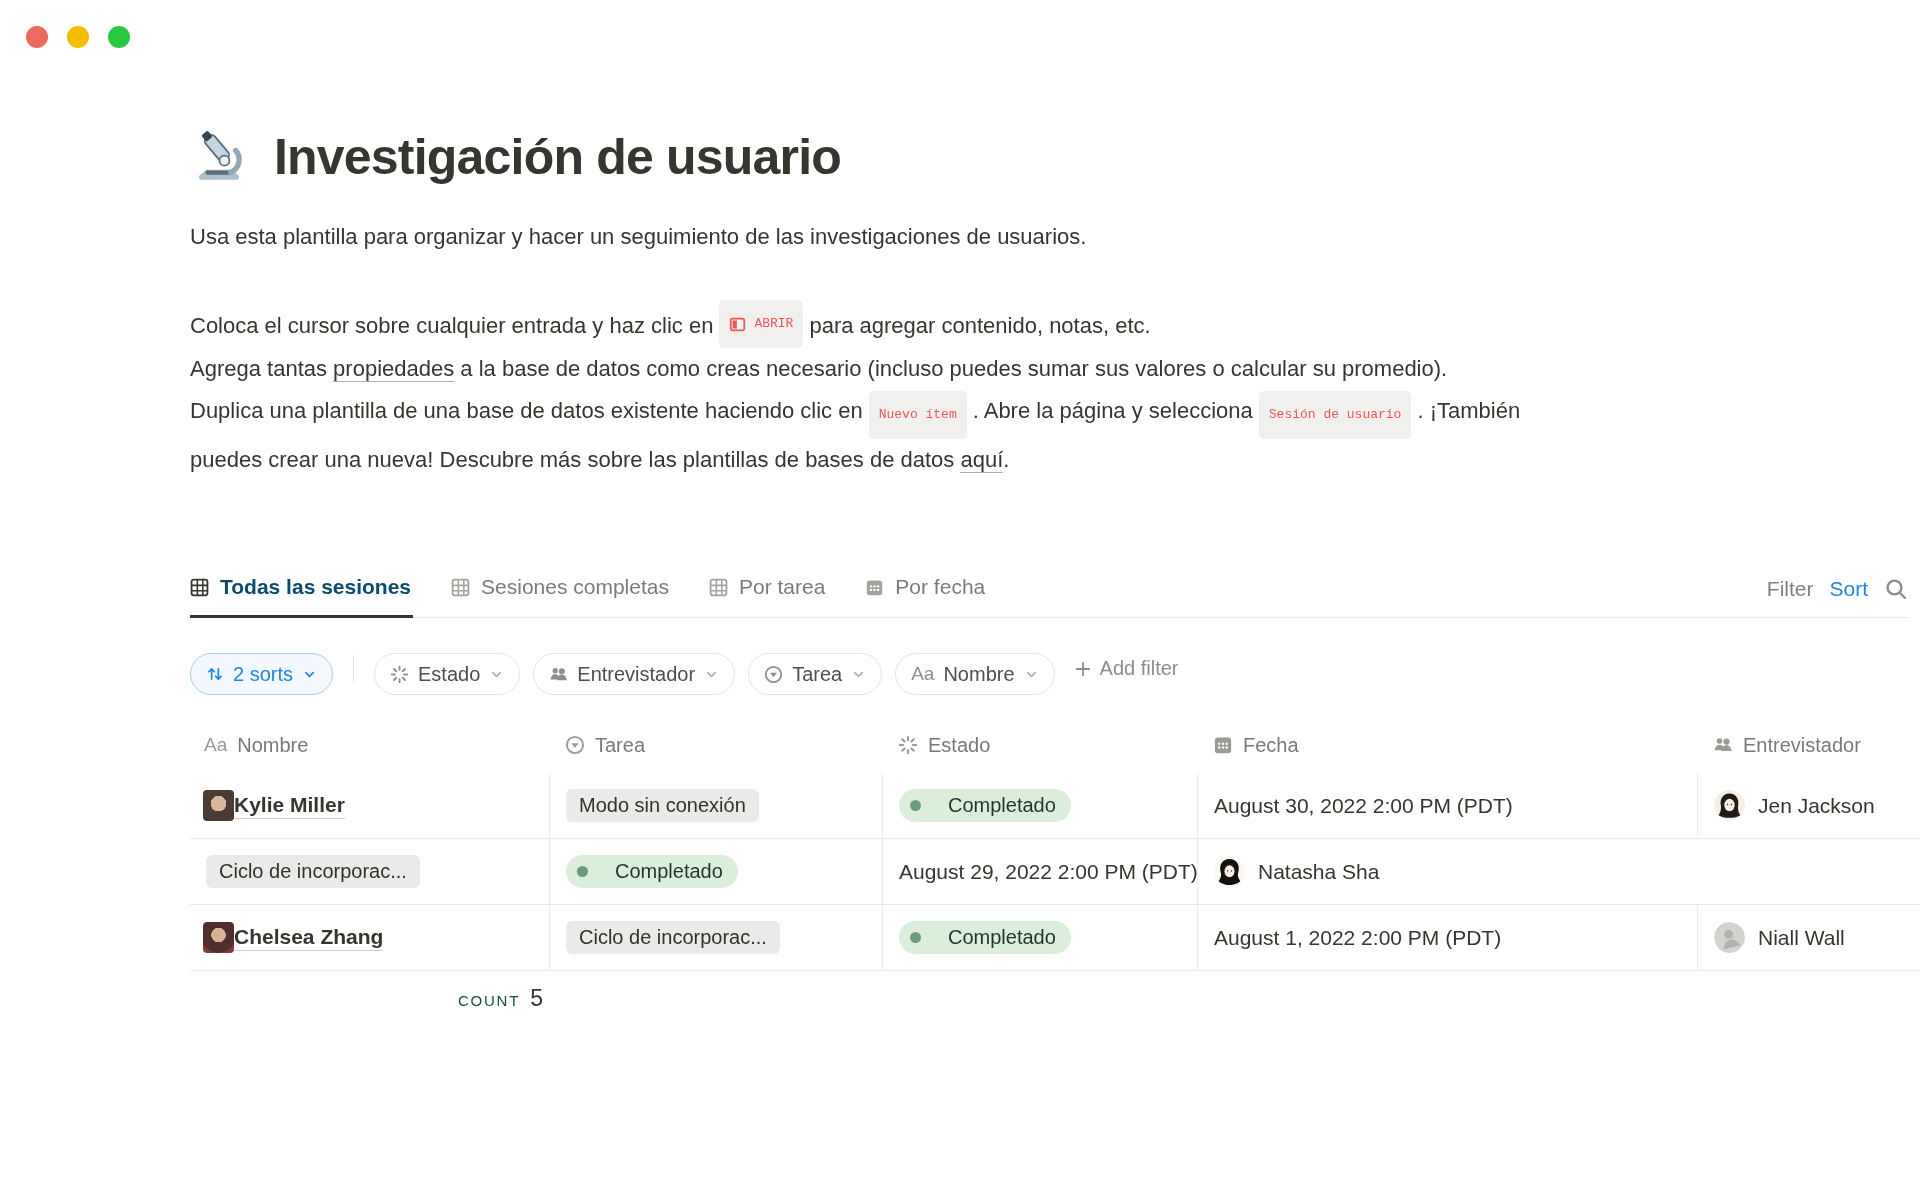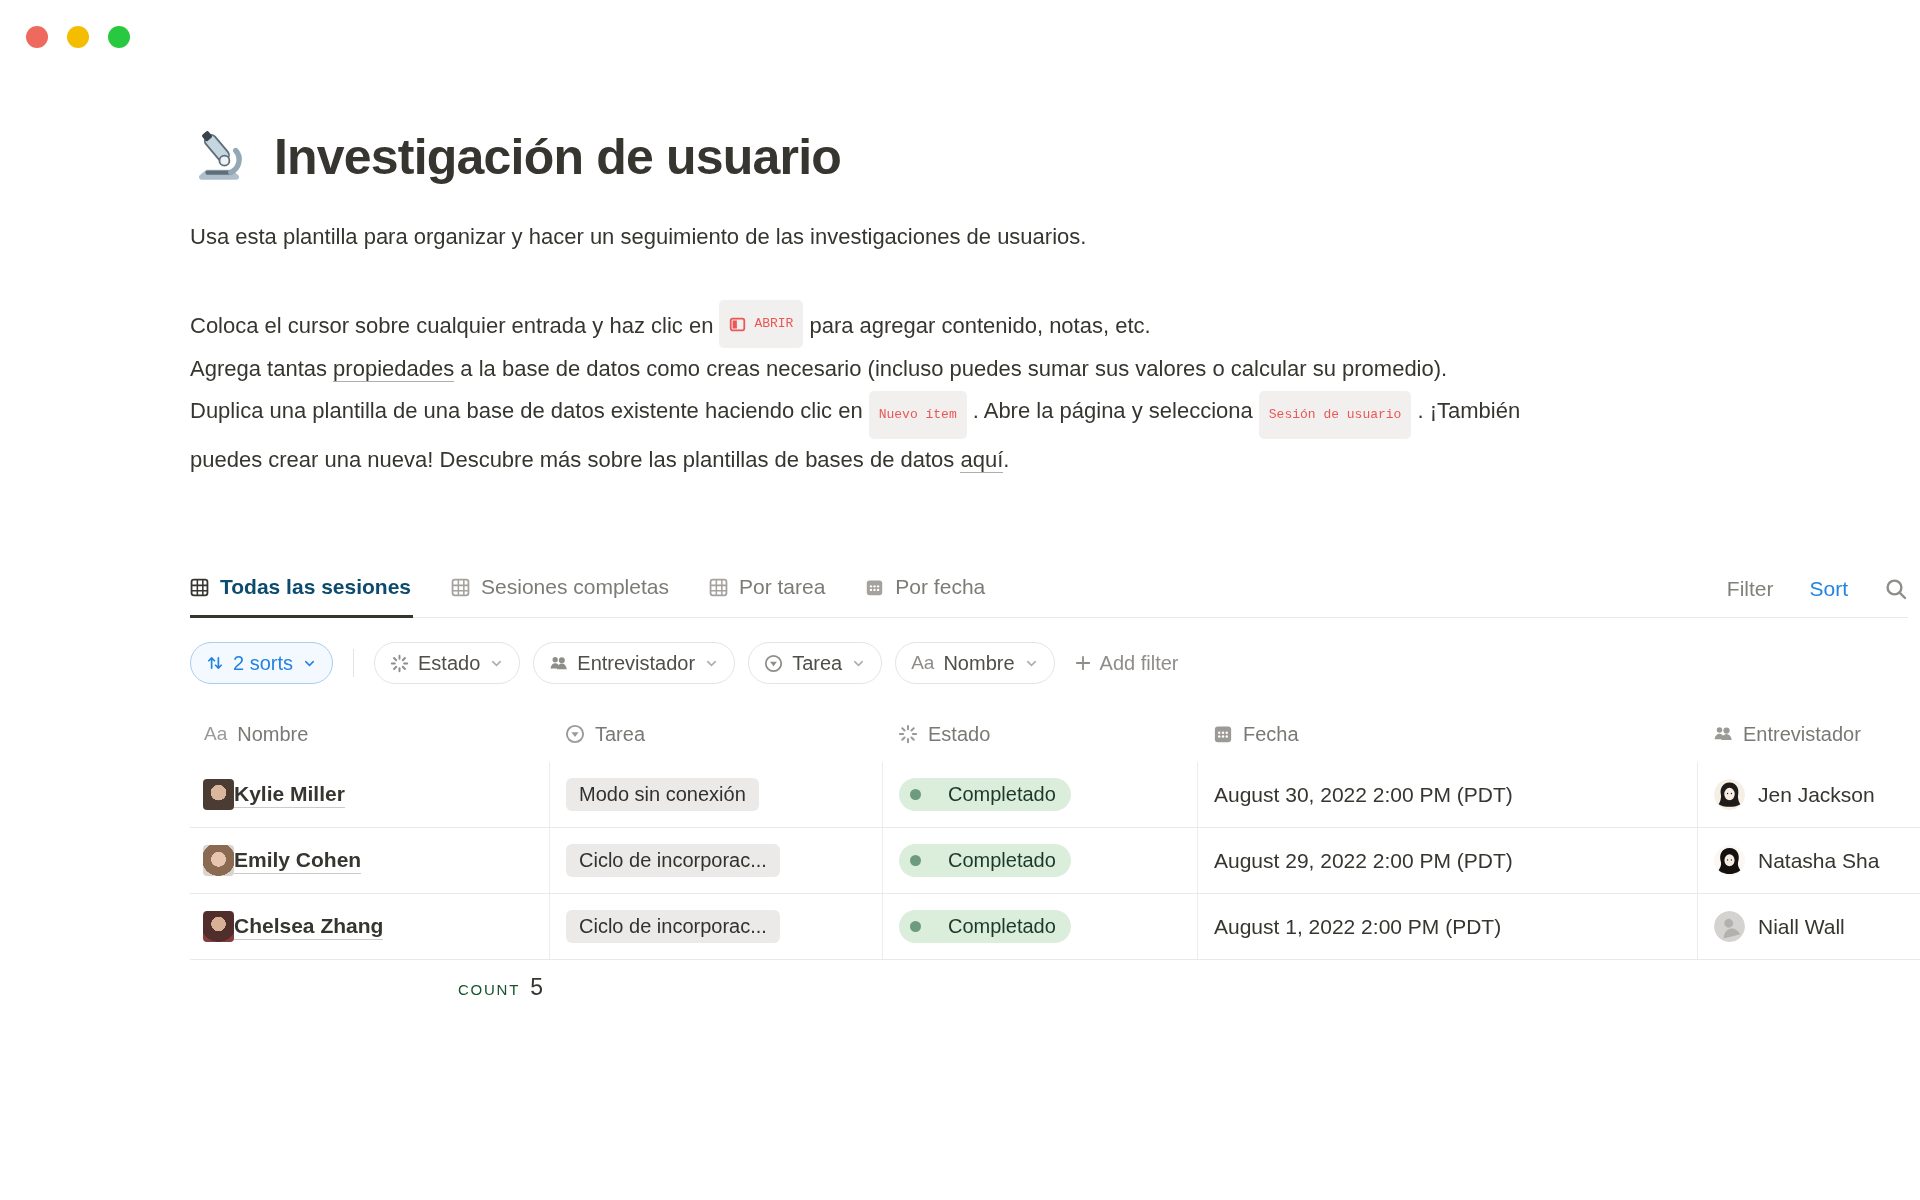--- a/index.html
+++ b/index.html
@@ -30,29 +30,29 @@
   .code-chip svg { flex:0 0 auto; }
 
   
   .tabbar { margin-top:88px; width:1718px; display:flex; justify-content:space-between; align-items:flex-end;
     border-bottom:1px solid #E9E9E7; }
   .tabs { display:flex; gap:38px; }
   .tab { display:flex; align-items:center; gap:11px; font-size:21px; color:#7D7B76; padding:6px 2px 16px 0;
     cursor:pointer; border-bottom:3px solid transparent; margin-bottom:-1px; }
   .tab.active { color:#0c4a6e; font-weight:700; border-bottom-color:#37352F; }
   .tab svg { color:#A5A29E; } .tab.active svg { color:#37352F; }
-  .tab-actions { display:flex; align-items:center; gap:36px; padding-bottom:16px; }
+  .tab-actions { display:flex; align-items:center; gap:16px; padding-bottom:16px; }
   .tb-filter { font-size:21px; color:#82807B; cursor:pointer; }
   .tb-sort { font-size:21px; color:#2383E2; cursor:pointer; }
   .tb-search { color:#8F8D89; cursor:pointer; display:flex; }
 
   
   .chips { margin-top:24px; display:flex; align-items:center; }
   .chip { display:flex; align-items:center; gap:9px; height:42px; border:1px solid #E5E4E2; border-radius:21px;
-    padding:0 15px; font-size:20px; color:#504E49; background:#fff; cursor:pointer; margin-right:13px; }
+    padding:0 15px; font-size:20px; color:#504E49; background:#fff; cursor:pointer; margin-right:13px;margin-top:11px; }
   .chip svg.prop { color:#8F8D89; }
   .chip .chev { color:#AEACA8; display:flex; }
   .chip.sort-chip { color:#2383E2; border-color:#A9CDF0; background:#F3F9FE; margin-right:0; }
   .chip.sort-chip .chev { color:#2383E2; }
   .aa { font-size:19px; color:#8F8D89; }
   .vdiv { width:1px; height:28px; background:#E5E4E2; margin:0 20px; }
   .add-filter { display:flex; align-items:center; gap:8px; font-size:20px; color:#8F8D89; cursor:pointer; margin-left:6px; }
 
   
   .table { margin-top:22px; width:1790px; }
@@ -345,24 +345,20 @@
                 <ellipse cx="16" cy="15.5" rx="5.4" ry="6.4" fill="#F7EDE2"></ellipse>
                 <circle cx="14" cy="15" r=".7" fill="#1E1B19"></circle>
                 <circle cx="18" cy="15" r=".7" fill="#1E1B19"></circle>
               </svg>
           </span>
           <span>Jen Jackson</span>
         </div>
       </div>
 
       <div class="trow">
-        <div class="cell name">
-          <span class="avatar-sq av-emily"></span>
-          <span class="pname">Emily Cohen</span>
-        </div>
         <div class="cell">
           <span class="tag-gray">Ciclo de incorporac...</span>
         </div>
         <div class="cell">
           <span class="tag-green">
               <span class="dot"></span>
               <span>Completado</span>
             </span>
         </div>
         <div class="cell">

